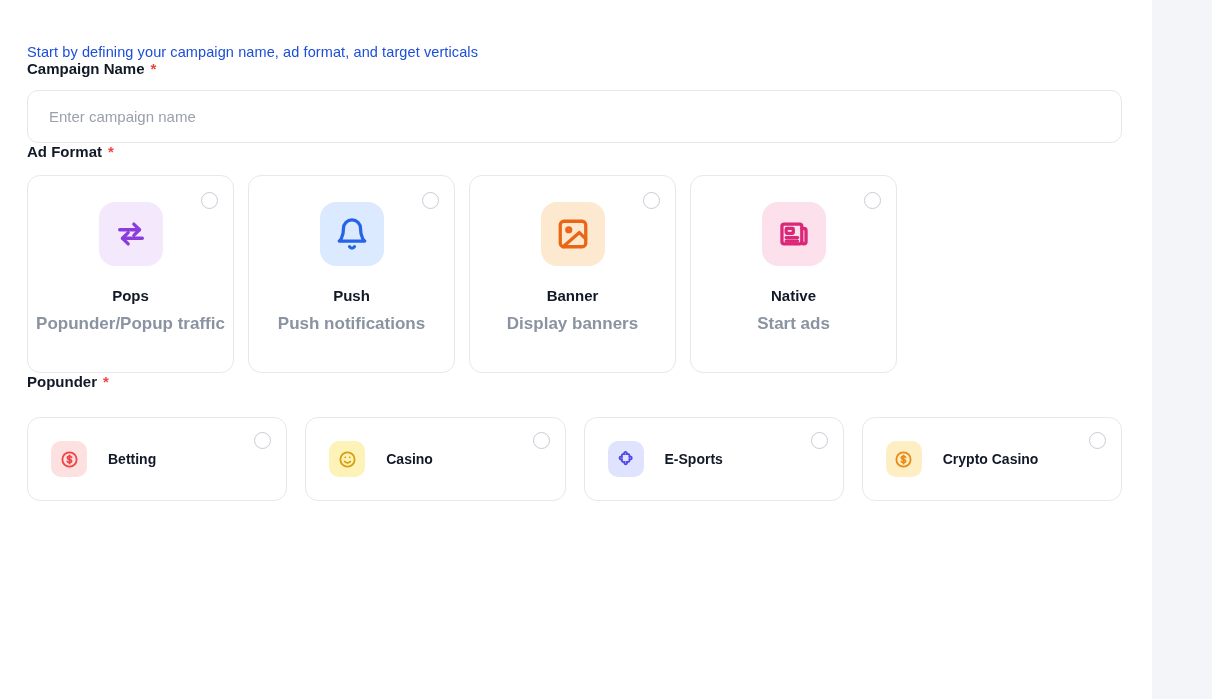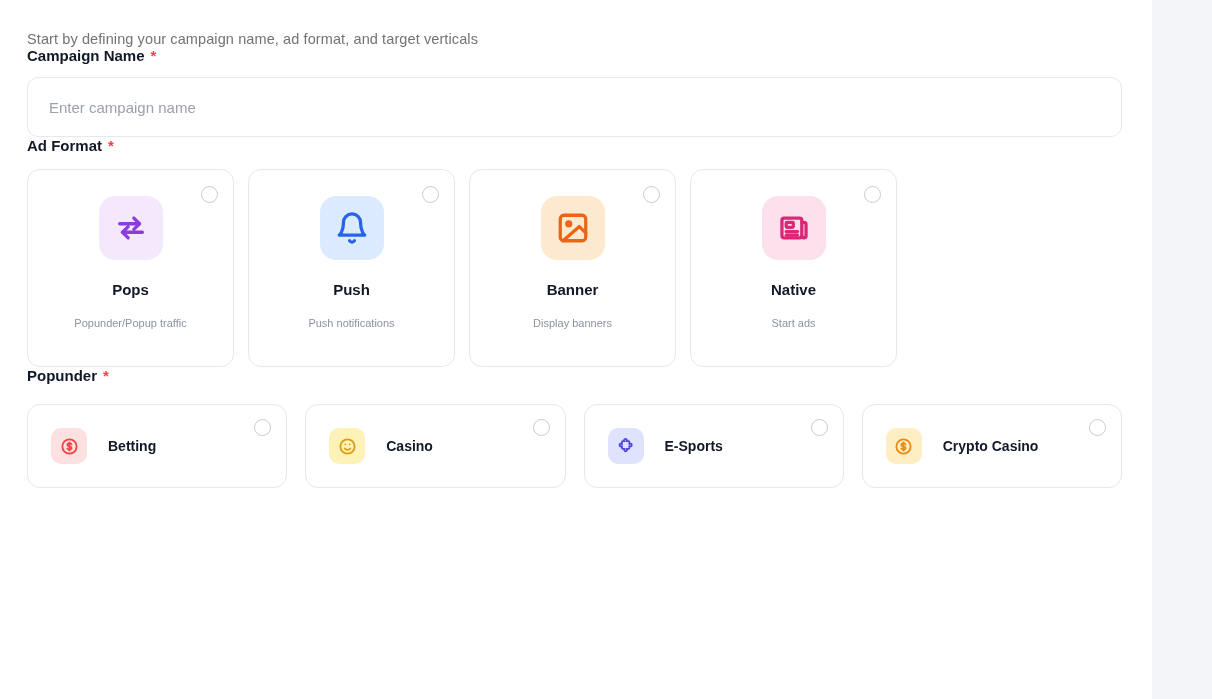--- a/index.html
+++ b/index.html
@@ -35,40 +35,40 @@
   .content { padding: 28px 30px 0 27px; }
 
   .page-title {
     font-size: 29px;
     font-weight: 700;
     color: #111827;
     letter-spacing: -0.3px;
     line-height: 1.15;
   }
   .page-sub {
-    margin-top: 3px;
+    margin-top: 16px;
     font-size: 14.5px;
-    color: #737373;
+    color: #1d4ed8;
     letter-spacing: .1px;
   }
 
   .field-label {
     font-size: 15px;
     font-weight: 700;
     color: #111827;
     display: flex;
     align-items: baseline;
     gap: 6px;
   }
   .req { color: #ef4444; font-weight: 700; font-size: 15px; }
 
   .text-input {
     margin-top: 13px;
     width: 1095px;
-    height: 60px;
+    height: 53px;
     border: 1px solid #e6e8ec;
     border-radius: 11px;
     background: #fff;
     font-size: 15px;
     color: #111827;
     padding: 0 21px;
     outline: none;
     font-family: "Liberation Sans", sans-serif;
   }
   .text-input::placeholder { color: #9aa1ad; }
@@ -108,29 +108,29 @@
     justify-content: center;
   }
   .icon-tile svg { display: block; }
   .fmt-name {
     margin-top: 21px;
     font-size: 15px;
     font-weight: 700;
     color: #111827;
   }
   .fmt-desc {
-    margin-top: 19px;
-    font-size: 11px;
-    font-weight: 400;
+    margin-top: 10px;
+    font-size: 17px;
+    font-weight: 700;
     color: #8a93a1;
   }
 
   
   .cat-row {
-    margin-top: 20px;
+    margin-top: 27px;
     display: flex;
     gap: 18px;
   }
   .cat-card {
     position: relative;
     width: 265px;
     height: 84px;
     border: 1px solid #e6e8ec;
     border-radius: 13px;
     background: #fff;

